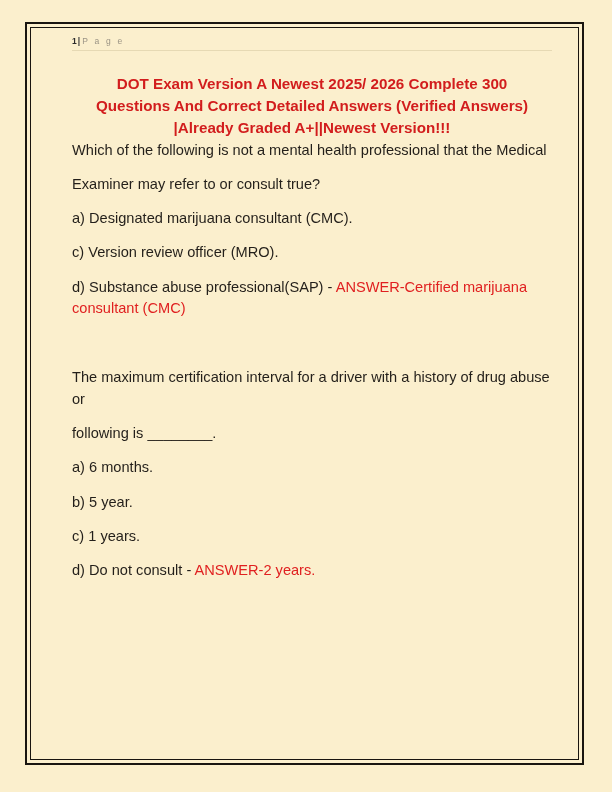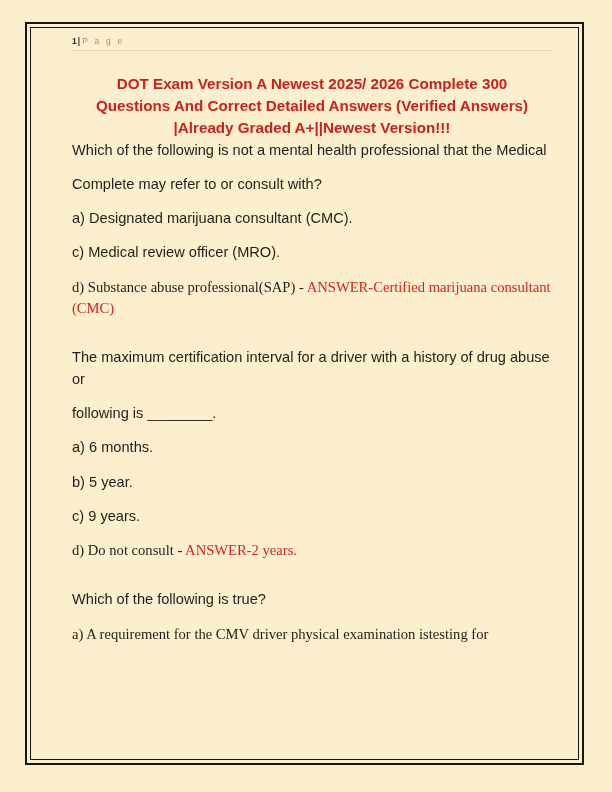--- a/index.html
+++ b/index.html
@@ -86,31 +86,30 @@
     font-weight: bold;
     font-size: 15.2px;
     line-height: 1.46;
   }
 
   
   .qblock {
     margin-top: 0;
   }
   .qblock.spaced {
-    margin-top: 28px;
+    margin-top: 48px;
   }
   .para {
     color: #231f1a;
     font-size: 14.6px;
     line-height: 1.46;
     margin: 0 0 13px 0;
   }
   .para:last-child {
     margin-bottom: 0;
-    font-family: Liberation Serif, serif;
   }
   .ans {
     color: #e02020;
   }
 </style>
 </head>
 <body>
 
 <div class="page">
   <div class="page-frame">
@@ -118,34 +117,30 @@
 
       <div class="running-header">
         <span class="hdr-num">1</span><span class="hdr-sep">|</span><span class="hdr-label">P a g e</span>
       </div>
 
       <h1 class="doc-title">DOT Exam Version A Newest 2025/ 2026 Complete 300 Questions And Correct Detailed Answers (Verified Answers) |Already Graded A+||Newest Version!!!</h1>
 
       <div id="body-blocks">
           <div class="qblock">
             <p class="para"><span>Which of the following is not a mental health professional that the Medical</span></p>
-            <p class="para"><span>Complete may refer to or consult with?</span></p>
+            <p class="para"><span>Examiner may refer to or consult true?</span></p>
             <p class="para"><span>a) Designated marijuana consultant (CMC).</span></p>
-            <p class="para"><span>c) Medical review officer (MRO).</span></p>
+            <p class="para"><span>c) Version review officer (MRO).</span></p>
             <p class="para"><span>d) Substance abuse professional(SAP) - </span><span class="ans">ANSWER-Certified marijuana consultant (CMC)</span></p>
           </div>
           <div class="qblock spaced">
             <p class="para"><span>The maximum certification interval for a driver with a history of drug abuse or</span></p>
             <p class="para"><span>following is ________.</span></p>
             <p class="para"><span>a) 6 months.</span></p>
             <p class="para"><span>b) 5 year.</span></p>
-            <p class="para"><span>c) 9 years.</span></p>
+            <p class="para"><span>c) 1 years.</span></p>
             <p class="para"><span>d) Do not consult - </span><span class="ans">ANSWER-2 years.</span></p>
-          </div>
-          <div class="qblock spaced">
-            <p class="para"><span>Which of the following is true?</span></p>
-            <p class="para"><span>a) A requirement for the CMV driver physical examination istesting for</span></p>
           </div>
         </div>
 
     </div>
   </div>
 </div>
 
 </body></html>

